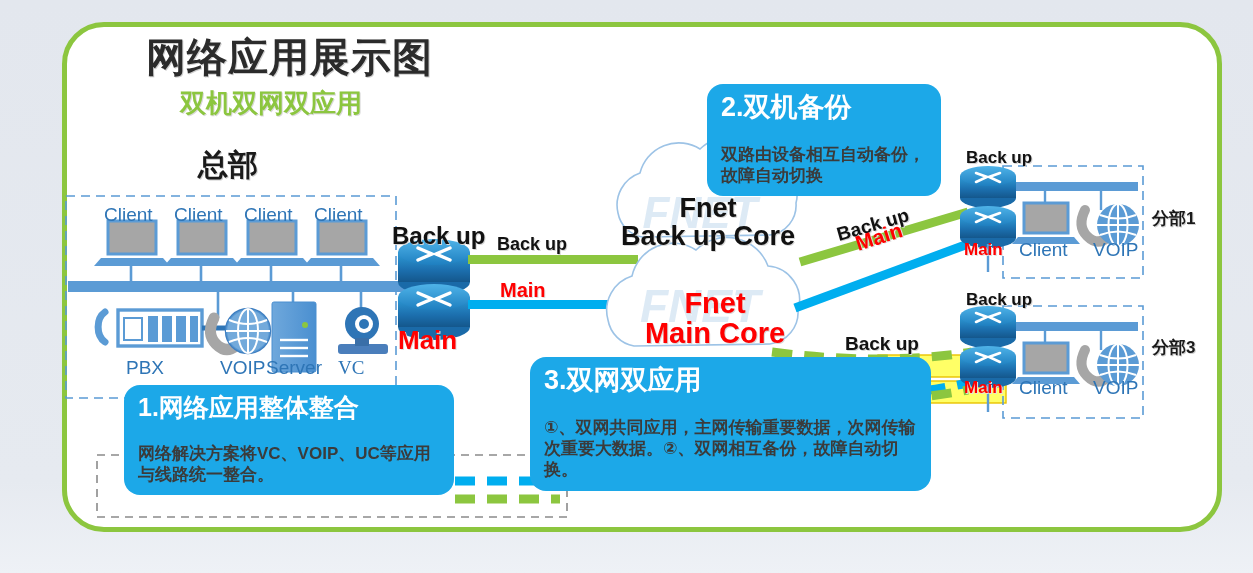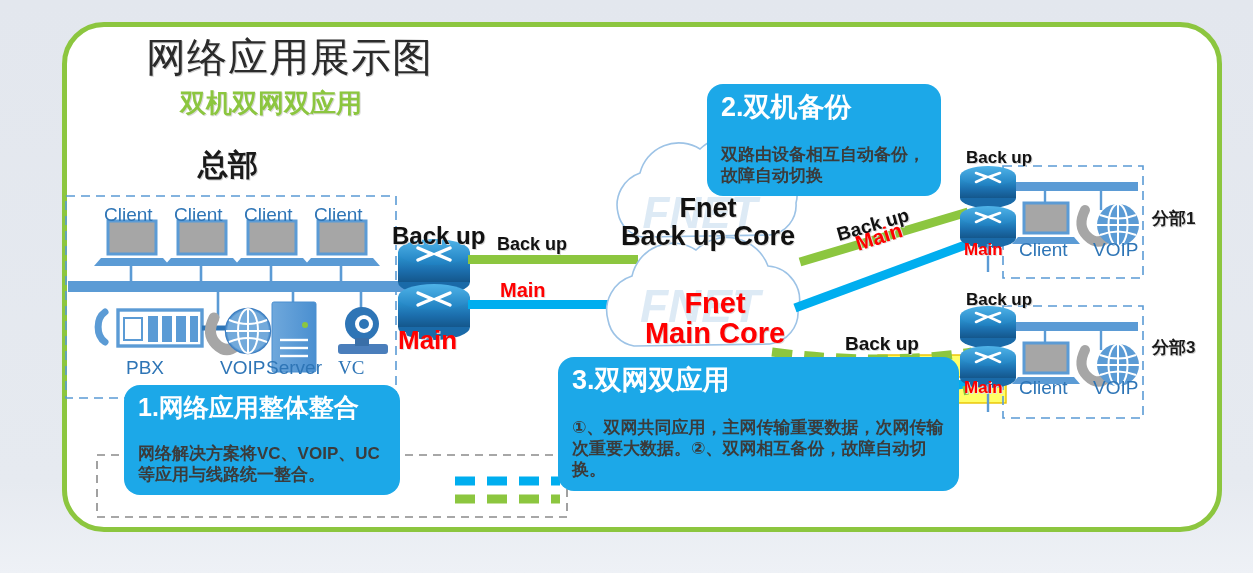--- a/index.html
+++ b/index.html
@@ -28,21 +28,21 @@
     border-radius: 42px;
     background: #ffffff;
     box-sizing: border-box;
   }
   .layer { position: absolute; left:0; top:0; width:1253px; height:573px; }
   svg.layer { pointer-events: none; }
 
   
   .title {
     position: absolute; left: 146px; top: 30px;
-    font-size: 40px; font-weight: normal; color: #2b2b2b;
+    font-size: 40px; font-weight: bold; color: #2b2b2b;
     letter-spacing: 1px;
     text-shadow: 1px 1px 0 #cfcfcf;
   }
   .subtitle {
     position: absolute; left: 180px; top: 86px;
     font-size: 26px; font-weight: bold; color: #8CC63F;
     text-shadow: 1px 1px 0 #d9d9d9;
   }
   .hq-title {
     position: absolute; left: 198px; top: 145px;
@@ -95,24 +95,24 @@
   .callout .c-title {
     font-size: 25px; font-weight: bold; color: #ffffff;
     line-height: 1.18;
     margin-bottom: 2px;
   }
   .callout .c-body {
     font-size: 17px; font-weight: bold; color: #3b3b3b;
     line-height: 1.25;
     margin-top: 20px;
   }
-  #callout-1 { left: 124px; top: 385px; width: 276px; }
+  #callout-1 { left: 124px; top: 385px; width: 330px; }
   #callout-2 { left: 707px; top: 84px; width: 234px; }
   #callout-2 .c-title { font-size: 27px; }
-  #callout-3 { left: 558px; top: 357px; width: 401px; }
+  #callout-3 { left: 530px; top: 357px; width: 401px; }
   #callout-3 .c-title { font-size: 27px; }
 </style>
 </head>
 <body>
 
 <div id="stage">
 
   <div class="frame"></div>
 
   <svg class="layer" viewBox="0 0 1253 573">

